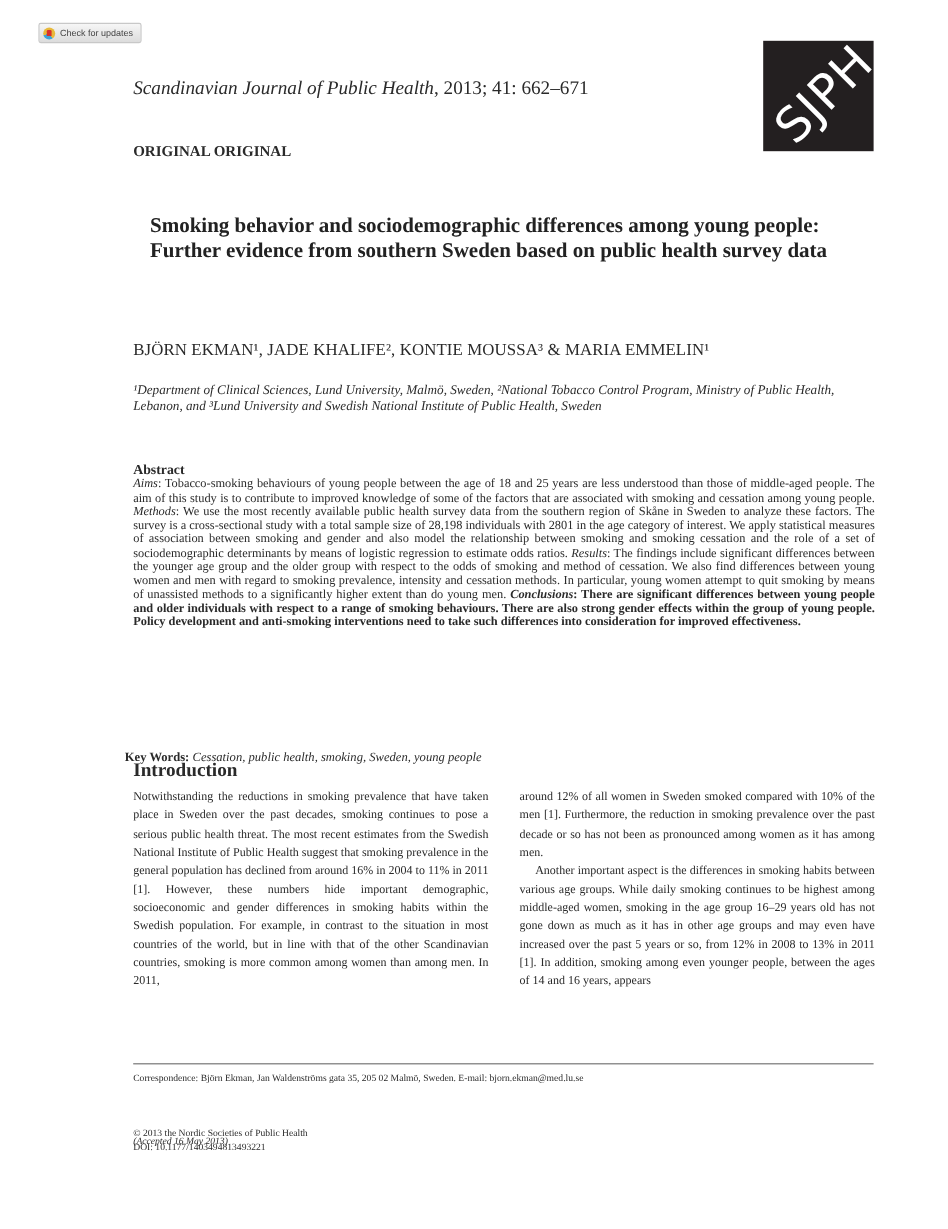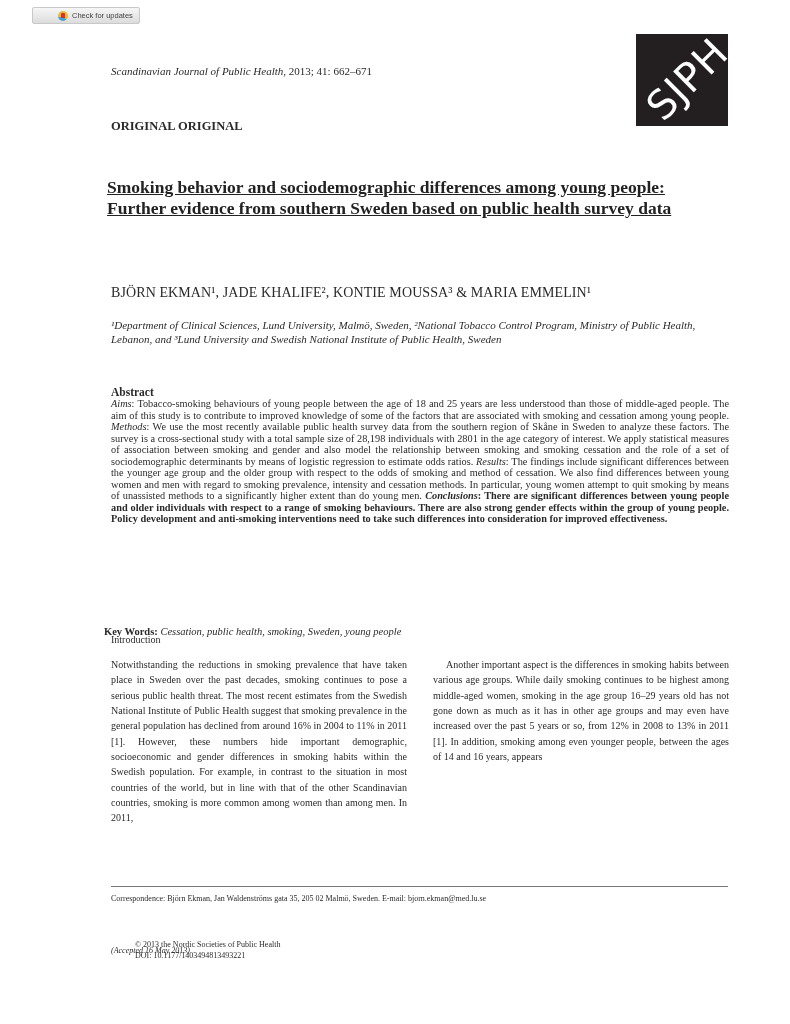--- a/index.html
+++ b/index.html
@@ -1,49 +1,49 @@
 <!DOCTYPE html>
 <html><head>
 <meta charset="utf-8">
 <style>
   html, body { margin:0; padding:0; background:#ffffff; }
   body { width:790px; height:1024px; position:relative; overflow:hidden;
          font-family:"Liberation Serif","DejaVu Serif",serif; color:#2a2a2a; }
   .abs { position:absolute; }
-  .update-btn { left:32px; top:7px; width:84px; height:15px; border:1px solid #c8c8c8;
+  .update-btn { left:32px; top:19px; width:84px; height:15px; border:1px solid #c8c8c8;
     background:linear-gradient(#f6f6f6,#dcdcdc); border-radius:2px; display:flex; align-items:center;
-    font-family:"Liberation Sans","DejaVu Sans",sans-serif; font-size:7.5px; color:#444; cursor:pointer;padding-left:22px; }
+    font-family:"Liberation Sans","DejaVu Sans",sans-serif; font-size:7.5px; color:#444; cursor:pointer; }
   .update-icon { width:10px; height:10px; border-radius:50%; margin:0 4px 0 3px;
     background:conic-gradient(#e8b93b 0 40%, #3fa3d8 40% 70%, #e8b93b 70% 100%); position:relative; }
   .update-icon::after { content:""; position:absolute; left:3px; top:2px; width:4px; height:5px; background:#d9312c; border-radius:1px 1px 0 0; }
   .logo { left:636px; top:34px; width:92px; height:92px; background:#231f20; overflow:hidden; }
   .logo span { position:absolute; left:-4px; top:22px; transform:rotate(-45deg); transform-origin:center;
     font-family:"DejaVu Sans","Liberation Sans",sans-serif; color:#fff; font-size:40px; letter-spacing:1px; width:110px; text-align:center; }
-  .journal { left:111px; top:65px; font-size:11px; }
+  .journal { left:111px; top:65px; font-size:16px; }
   .journal i { font-style:italic; }
   .article-type { left:111px; top:119px; font-size:12.5px; font-weight:bold; }
-  .title { left:107px; top:177px; width:600px; font-size:17.5px; font-weight:bold; line-height:20.5px; color:#222;text-decoration:underline; }
+  .title { left:125px; top:177px; width:600px; font-size:17.5px; font-weight:bold; line-height:20.5px; color:#222; }
   .authors { left:111px; top:285px; font-size:14px; letter-spacing:0.1px; }
   .affil { left:111px; top:318px; width:610px; font-size:11px; font-style:italic; line-height:14px; }
   .abstract-h { left:111px; top:386px; font-size:11.5px; font-weight:bold; }
   .abstract { left:111px; top:398px; width:618px; font-size:10.3px; line-height:11.55px; text-align:justify; }
   .abstract i { font-style:italic; }
   .abstract b { font-weight:bold;margin-top:36px; }
   .keywords { left:104px; top:594px; font-size:10.5px;margin-top:32px; }
   .keywords b { font-weight:bold; }
   .keywords i { font-style:italic; }
-  .intro-h { left:111px; top:634px; font-size:10px; font-weight:normal; }
+  .intro-h { left:111px; top:634px; font-size:16px; font-weight:bold; }
   .col { top:657px; width:296px; font-size:10px; line-height:15.35px; text-align:justify; }
   .col-left { left:111px; }
   .col-right { left:433px; }
   .indent { text-indent:13px; }
   .rule { left:111px; top:886px; width:617px; height:1px; background:#777; }
   .corr { left:111px; top:894px; font-size:8px; }
   .accepted { left:111px; top:946px; font-size:8px; font-style:italic; }
-  .copyright { left:111px; top:940px; font-size:8px; line-height:10.5px;margin-left:24px; }
+  .copyright { left:111px; top:940px; font-size:8px; line-height:10.5px; }
 </style>
 </head>
 <body>
 
 <div class="abs update-btn">
   <span class="update-icon"></span>
   <span>Check for updates</span>
 </div>
 
 <div class="abs logo">
@@ -70,20 +70,21 @@
 
 <div class="abs keywords">
   <b>Key Words:</b><i> Cessation, public health, smoking, Sweden, young people</i>
 </div>
 
 <div class="abs intro-h">Introduction</div>
 
 <div class="abs col col-left">Notwithstanding the reductions in smoking prevalence that have taken place in Sweden over the past decades, smoking continues to pose a serious public health threat. The most recent estimates from the Swedish National Institute of Public Health suggest that smoking prevalence in the general population has declined from around 16% in 2004 to 11% in 2011 [1]. However, these numbers hide important demographic, socioeconomic and gender differences in smoking habits within the Swedish population. For example, in contrast to the situation in most countries of the world, but in line with that of the other Scandinavian countries, smoking is more common among women than among men. In 2011,</div>
 
 <div class="abs col col-right">
+  <div>around 12% of all women in Sweden smoked compared with 10% of the men [1]. Furthermore, the reduction in smoking prevalence over the past decade or so has not been as pronounced among women as it has among men.</div>
   <div class="indent">Another important aspect is the differences in smoking habits between various age groups. While daily smoking continues to be highest among middle-aged women, smoking in the age group 16–29 years old has not gone down as much as it has in other age groups and may even have increased over the past 5 years or so, from 12% in 2008 to 13% in 2011 [1]. In addition, smoking among even younger people, between the ages of 14 and 16 years, appears</div>
 </div>
 
 <div class="abs rule"></div>
 <div class="abs corr">Correspondence: Björn Ekman, Jan Waldenströms gata 35, 205 02 Malmö, Sweden. E-mail: bjorn.ekman@med.lu.se</div>
 <div class="abs accepted">(Accepted 16 May 2013)</div>
 <div class="abs copyright">
   <div>© 2013 the Nordic Societies of Public Health</div>
   <div>DOI: 10.1177/1403494813493221</div>
 </div>

